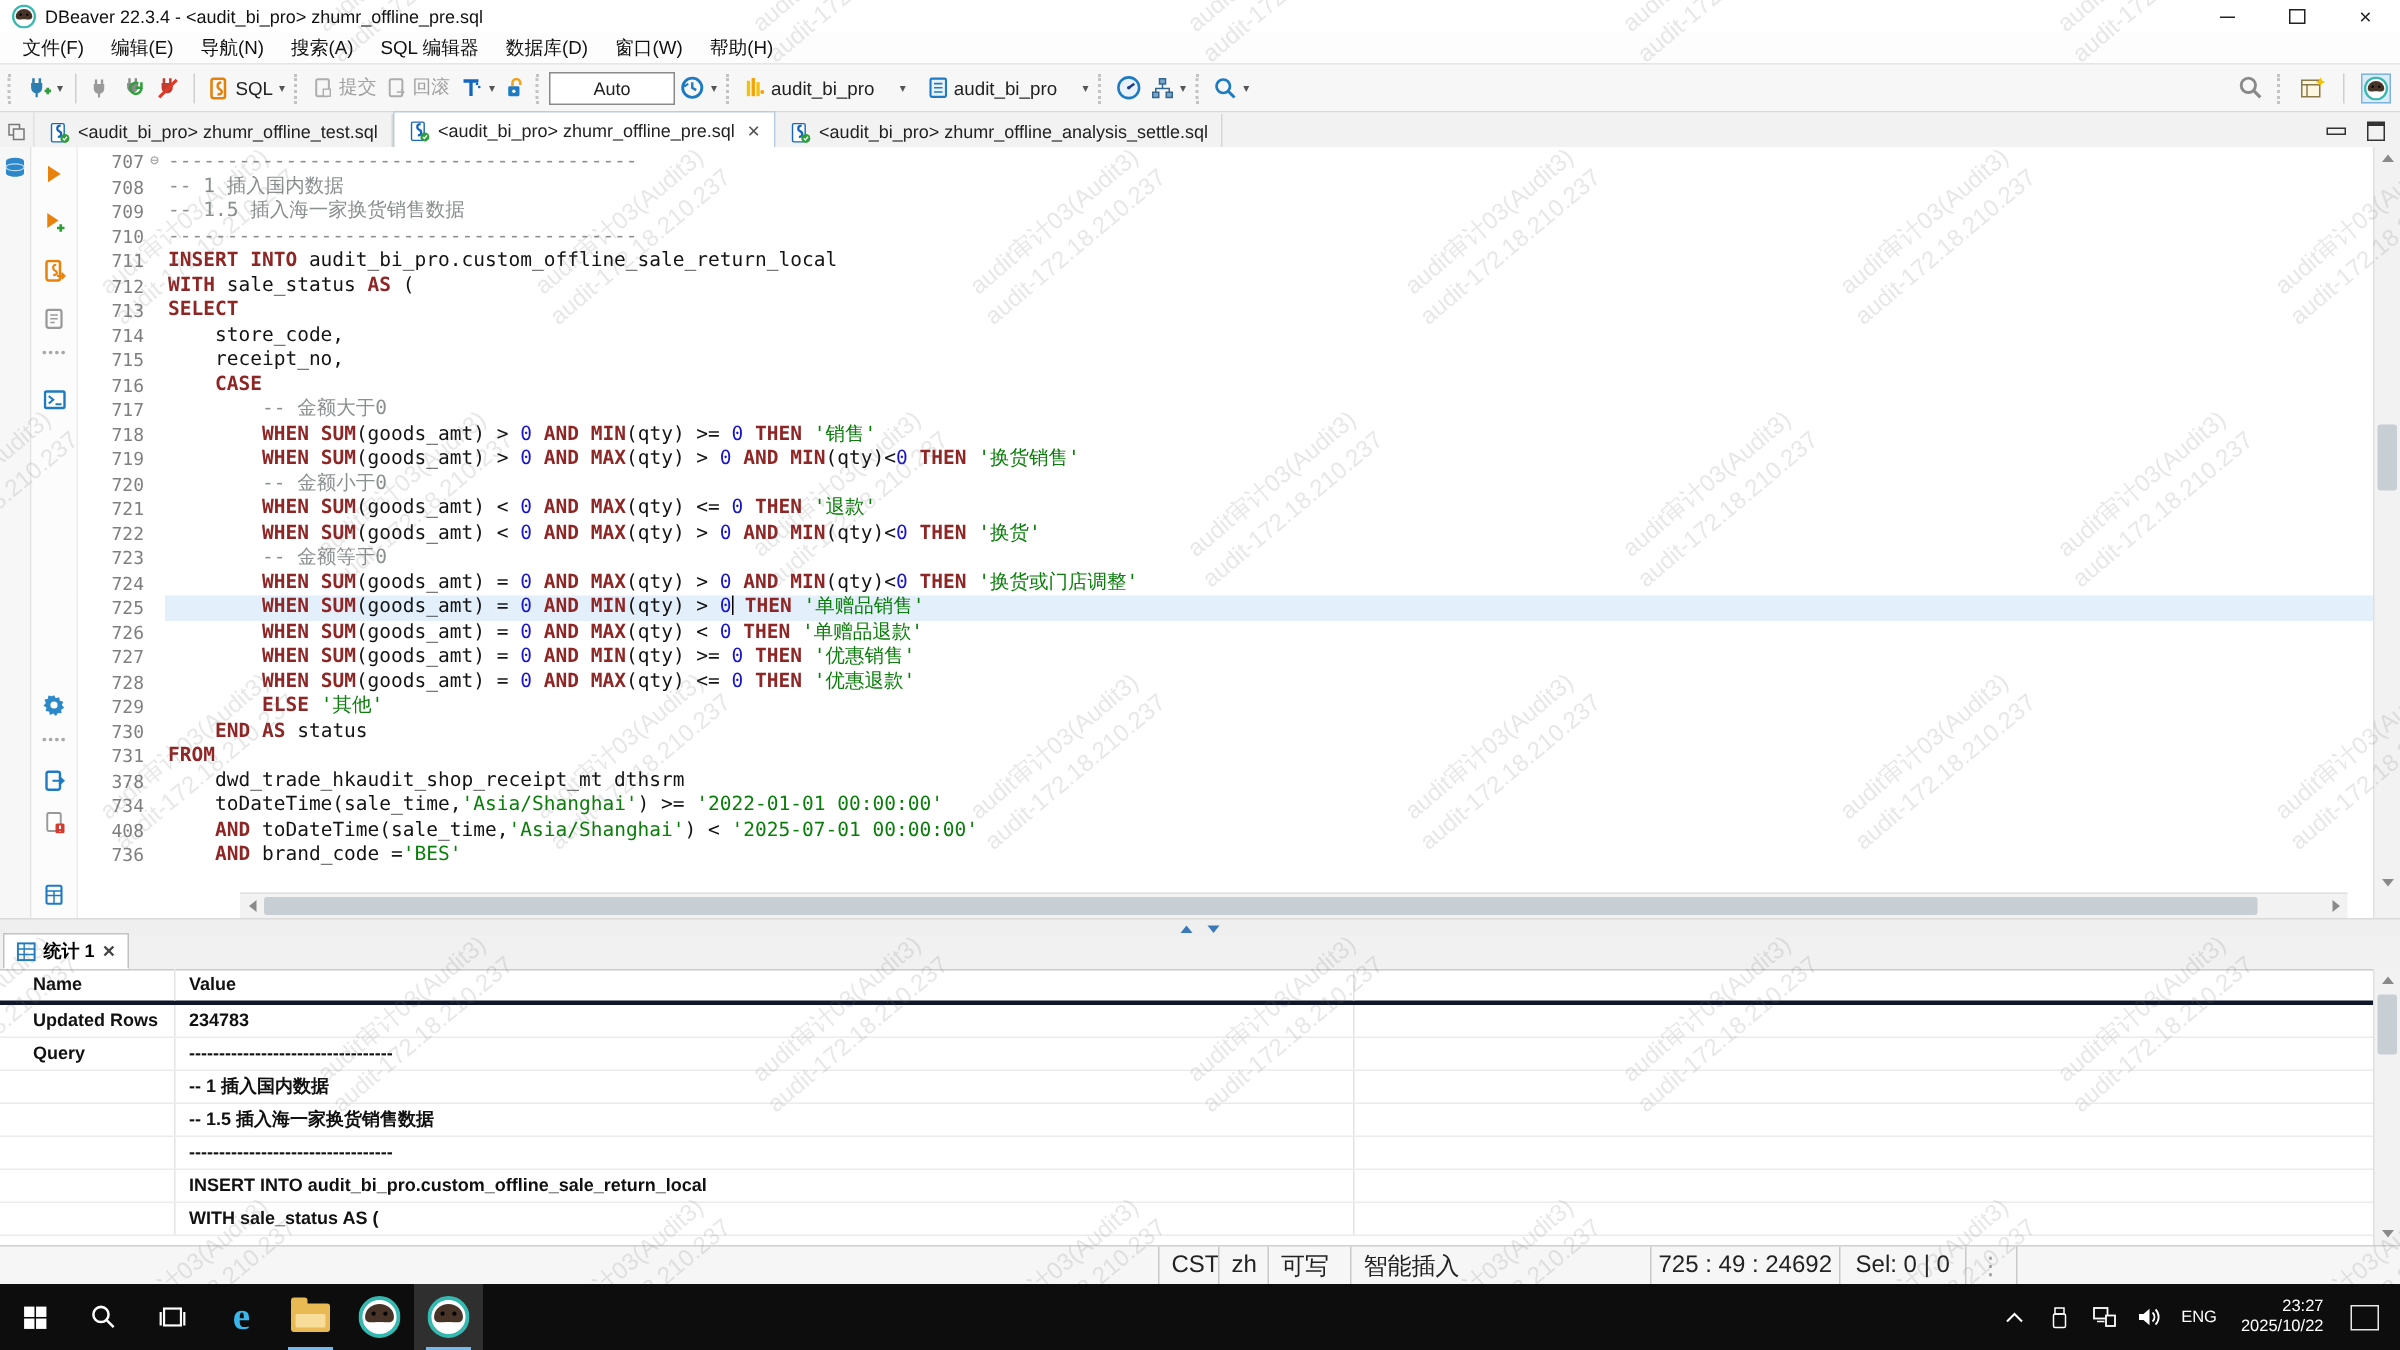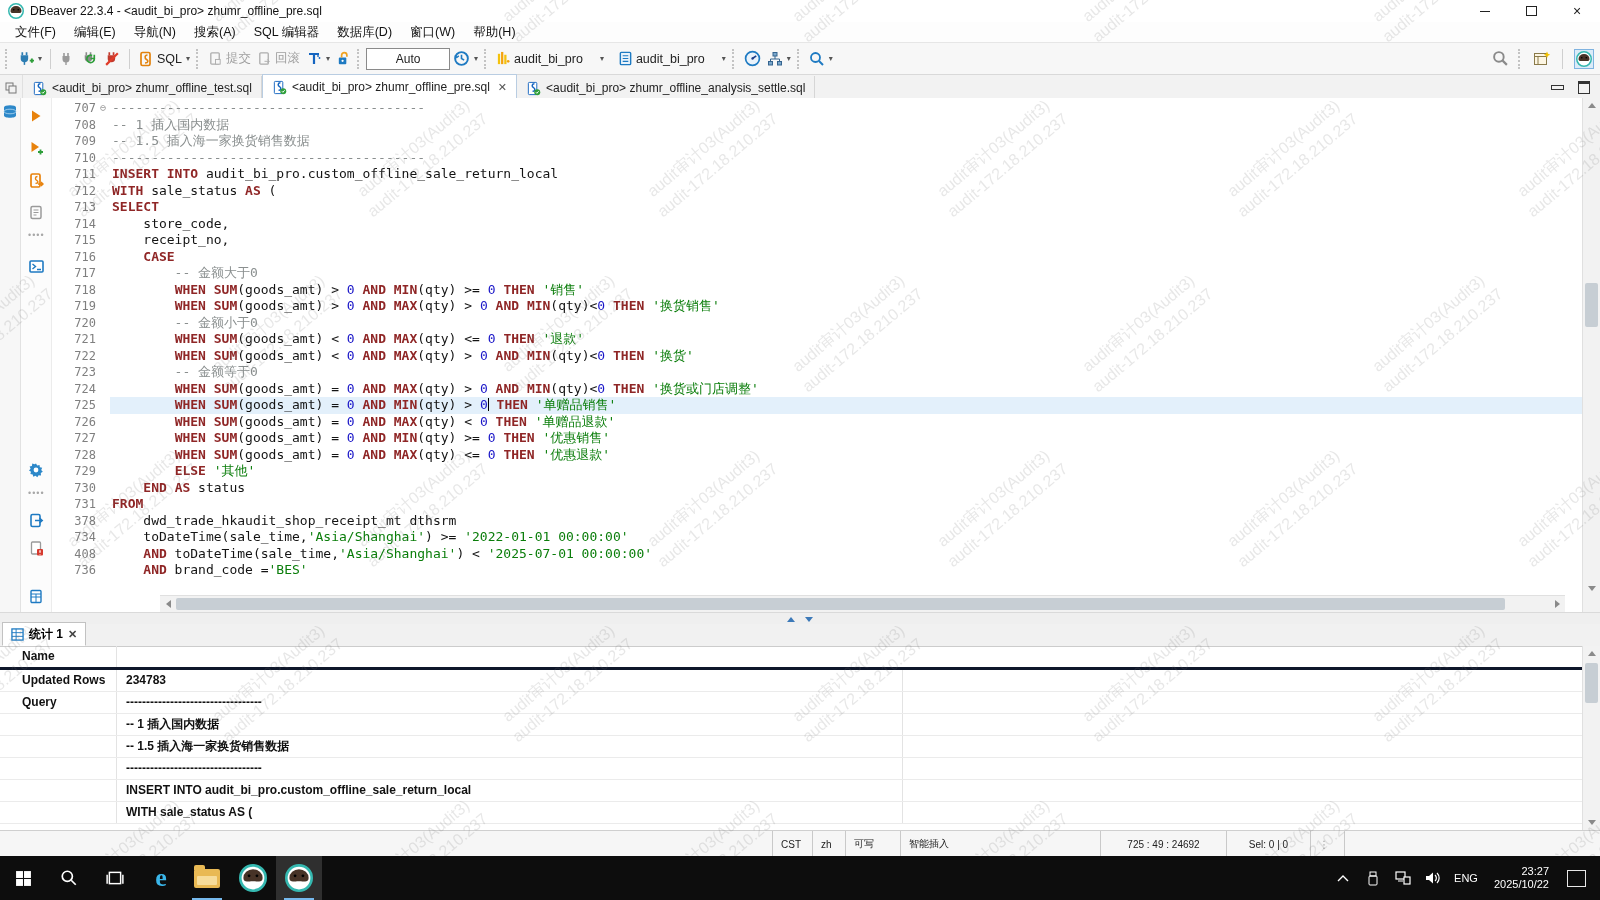--- a/index.html
+++ b/index.html
@@ -90,21 +90,21 @@
   .ptab .close{font-size:11px;color:#444;}
   .stats{position:absolute;top:22px;left:0;right:17px;bottom:0;font-size:12px;color:#111;}
   .srow{height:21px;display:flex;align-items:center;border-bottom:1px solid #ebebeb;}
   .srow.head{border-bottom:3px solid #0f172a;}
   .scol-name{width:94px;flex:0 0 94px;padding-left:22px;border-right:1px solid #e3e3e3;height:21px;line-height:21px;overflow:hidden;white-space:nowrap;}
   .scol-value{width:776px;flex:0 0 776px;padding-left:9px;border-right:1px solid #e3e3e3;height:21px;line-height:21px;overflow:hidden;white-space:nowrap;}
   .pvscroll{position:absolute;top:22px;right:0;bottom:0;width:17px;background:#f2f2f2;border-left:1px solid #e0e0e0;}
   .pvthumb{position:absolute;left:2px;right:2px;top:17px;height:40px;background:#c7ced4;border-radius:2px;}
 
   
-  .statusbar{position:absolute;top:830px;left:0;right:0;height:26px;background:#f6f6f6;border-top:1px solid #cfcfcf;display:flex;align-items:center;font-size:10px;color:#222;}
+  .statusbar{position:absolute;top:830px;left:0;right:0;height:26px;background:#f6f6f6;border-top:1px solid #cfcfcf;display:flex;align-items:center;font-size:16px;color:#222;}
   .statusbar .fill{flex:1;}
   .sseg{height:26px;display:flex;align-items:center;border-left:1px solid #c9c9c9;padding:0 8px;box-sizing:border-box;white-space:nowrap;}
   .sseg.center{justify-content:center;}
   .sdots{color:#9a9a9a;letter-spacing:1px;}
 
   
   .taskbar{position:absolute;top:856px;left:0;right:0;height:44px;background:#0d0d0d;display:flex;align-items:stretch;color:#fff;}
   .tkbtn{width:46px;display:flex;align-items:center;justify-content:center;position:relative;}
   .tkbtn.open::after{content:"";position:absolute;left:8px;right:8px;bottom:0;height:2px;background:#76b9ed;}
   .tkbtn.activeapp{background:#2f2f2f;}
@@ -495,20 +495,21 @@
           <rect x="1" y="1" width="12" height="12" fill="#fff" stroke="#1e7ac2" stroke-width="1.4"></rect>
           <path d="M1 5 h12 M1 9 h12 M5.5 1 v12" stroke="#1e7ac2"></path>
         </svg>
         <span>统计 1</span>
         <span class="close">✕</span>
       </div>
     </div>
     <div class="stats" id="stats-table">
         <div class="srow head">
           <div class="scol-name">Name</div>
+          <div class="scol-value">Value</div>
         </div>
         <div class="srow">
           <div class="scol-name">Updated Rows</div>
           <div class="scol-value">234783</div>
         </div>
         <div class="srow">
           <div class="scol-name">Query</div>
           <div class="scol-value">----------------------------------</div>
         </div>
         <div class="srow">

